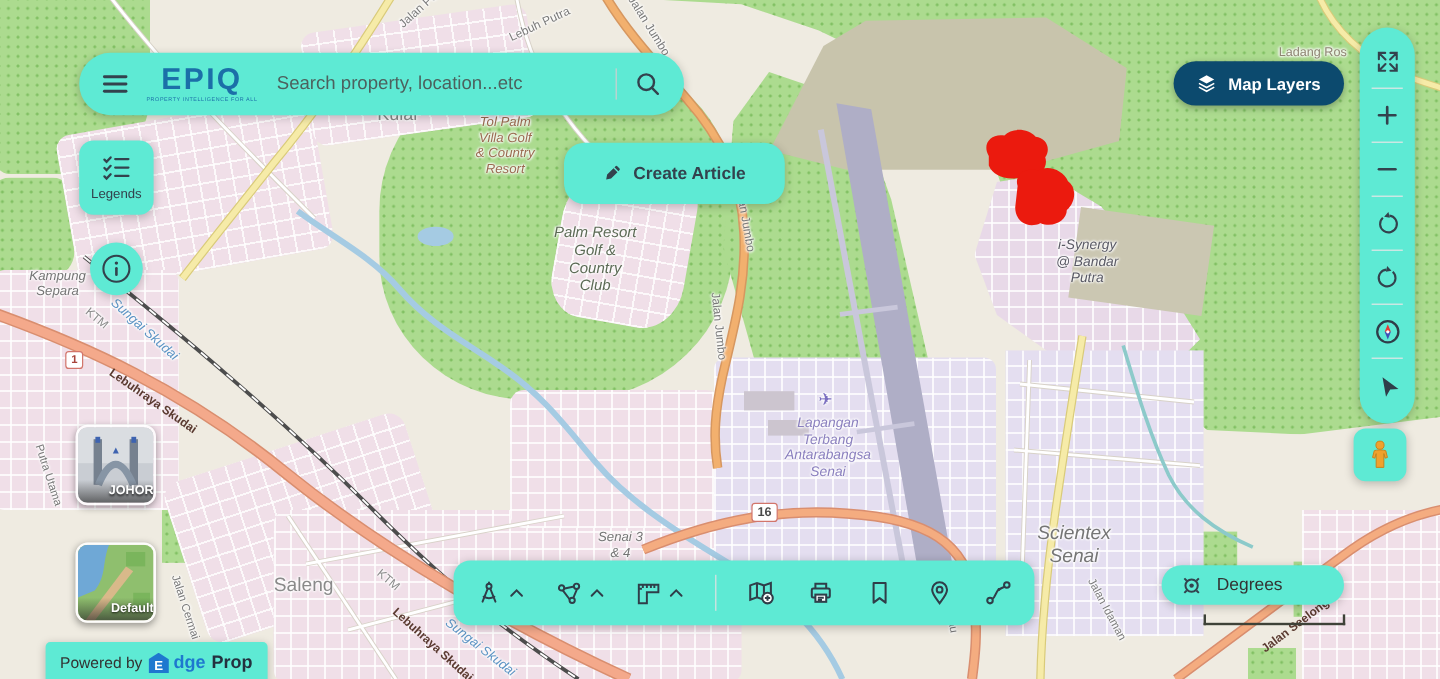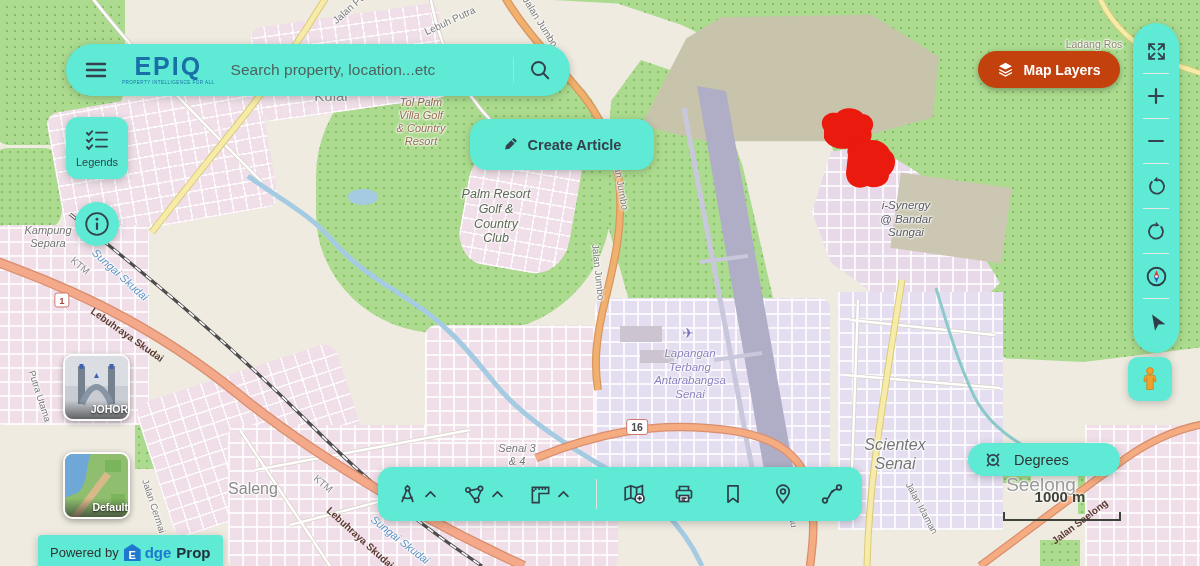--- a/index.html
+++ b/index.html
@@ -32,42 +32,42 @@
   .sdiv{width:1px;height:26px;background:#CFCFCF;}
   .iconbtn{border:none;background:none;padding:0;cursor:pointer;display:flex;align-items:center;justify-content:center;}
   
   #legends{left:66px;top:117px;width:62px;height:62px;border-radius:12px;display:flex;flex-direction:column;align-items:center;justify-content:center;gap:4px;}
   #legends .lbl{font-size:11px;color:#33424D;}
   #infobtn{left:75px;top:202px;width:44px;height:44px;border-radius:50%;display:flex;align-items:center;justify-content:center;}
   
   #create{left:470px;top:119px;width:184px;height:51px;border-radius:17px;display:flex;align-items:center;justify-content:center;gap:9px;}
   #create .lbl{font-size:14.5px;font-weight:bold;color:#33424D;}
   
-  #maplayers{left:978px;top:51px;width:142px;height:37px;border-radius:19px;background:#c2410c;display:flex;align-items:center;justify-content:center;gap:9px;box-shadow:0 2px 6px rgba(0,0,0,.3);}
+  #maplayers{left:978px;top:51px;width:142px;height:37px;border-radius:19px;background:#0c4a6e;display:flex;align-items:center;justify-content:center;gap:9px;box-shadow:0 2px 6px rgba(0,0,0,.3);}
   #maplayers .lbl{color:#fff;font-size:14px;font-weight:bold;}
   
   #rtool{left:1133px;top:23px;width:46px;height:330px;border-radius:23px;display:flex;flex-direction:column;align-items:center;padding:6px 0;box-sizing:border-box;}
   #rtool .rbtn{width:46px;height:44px;display:flex;align-items:center;justify-content:center;border:none;background:none;cursor:pointer;}
   #rtool .sep{width:26px;height:1px;background:#E6E6E6;}
   #pegman{left:1128px;top:357px;width:44px;height:44px;border-radius:10px;display:flex;align-items:center;justify-content:center;}
   
   .thumb{position:absolute;left:63px;width:67px;height:67px;border-radius:10px;z-index:5;box-shadow:0 2px 6px rgba(0,0,0,.35);overflow:hidden;border:2px solid rgba(255,255,255,.85);box-sizing:border-box;cursor:pointer;}
   .thumb .tl{position:absolute;left:0;right:0;bottom:0;padding:3px 0 4px;text-align:right;color:#fff;font-size:10.5px;font-weight:bold;background:linear-gradient(transparent,rgba(40,40,40,.65));text-shadow:0 1px 2px rgba(0,0,0,.8);}
   
   #powered{left:38px;top:535px;height:35px;border-radius:4px;display:flex;align-items:center;gap:5px;padding:0 12px;z-index:6;}
   #powered .pb{font-size:13px;color:#333;}
   #powered .house{width:17px;height:17px;background:#1E78CF;clip-path:polygon(50% 0,100% 32%,100% 100%,0 100%,0 32%);color:#fff;font-weight:bold;font-size:11px;display:flex;align-items:flex-end;justify-content:center;}
   #powered .mid{color:#1E78CF;font-weight:bold;font-size:15px;margin-left:-1px;}
   #powered .end{color:#24313F;font-weight:bold;font-size:15px;}
   
   #btool{left:378px;top:467px;width:484px;height:54px;border-radius:14px;display:flex;align-items:center;justify-content:space-between;padding:0 18px;box-sizing:border-box;}
   .tool{display:flex;align-items:center;gap:5px;border:none;background:none;cursor:pointer;padding:0;}
   .vsep{width:1px;height:30px;background:#E2E2E2;}
   
-  #degrees{left:968px;top:443px;width:152px;height:33px;border-radius:17px;display:flex;align-items:center;gap:10px;padding:0 14px;box-sizing:border-box;}
+  #degrees{left:968px;top:471px;width:152px;height:33px;border-radius:17px;display:flex;align-items:center;gap:10px;padding:0 14px;box-sizing:border-box;}
   #degrees .lbl{font-size:14.5px;color:#333;}
   #scaletext{position:absolute;left:1060px;top:496px;transform:translate(-50%,-50%);font-size:15px;font-weight:bold;color:#3E4238;z-index:4;text-shadow:0 0 3px #fff,0 0 3px #fff;}
   #scalebar{position:absolute;left:1003px;top:512px;width:114px;height:7px;border-left:2px solid #3E4238;border-right:2px solid #3E4238;border-bottom:2px solid #3E4238;z-index:4;}
   
   #wa{left:1128px;top:492px;width:52px;height:52px;border-radius:50%;background:radial-gradient(circle at 30% 25%,#5BE57E,#23B33A 75%);display:flex;align-items:center;justify-content:center;box-shadow:0 2px 6px rgba(0,0,0,.3);z-index:6;cursor:pointer;}
 </style>
 </head>
 <body>
 
 <div id="stage">
@@ -153,21 +153,21 @@
     <div class="ml it" style="left:496px;top:216px;color:#5C6A55;font-size:12.5px;">Palm Resort
 Golf &amp;
 Country
 Club</div>
     <div class="ml it" style="left:421px;top:122px;color:#9A6B50;font-size:11px;">Tol Palm
 Villa Golf
 &amp; Country
 Resort</div>
     <div class="ml it" style="left:906px;top:219px;color:#595964;font-size:11.5px;">i-Synergy
 @ Bandar
-Sungai</div>
+Putra</div>
     <div class="ml it" style="left:690px;top:374px;color:#8A7FBE;font-size:11.5px;">Lapangan
 Terbang
 Antarabangsa
 Senai</div>
     <div class="ml" style="left:688px;top:333px;color:#7B6FC0;font-size:14px;">✈</div>
     <div class="ml it" style="left:517px;top:455px;color:#757575;">Senai 3
 &amp; 4</div>
     <div class="ml" style="left:253px;top:489px;font-size:16px;color:#8A8A8A;">Saleng</div>
     <div class="ml" style="left:1041px;top:485px;font-size:19px;color:#9D9D9D;">Seelong</div>
     <div class="ml it" style="left:895px;top:455px;color:#757575;font-size:16px;">Scientex

